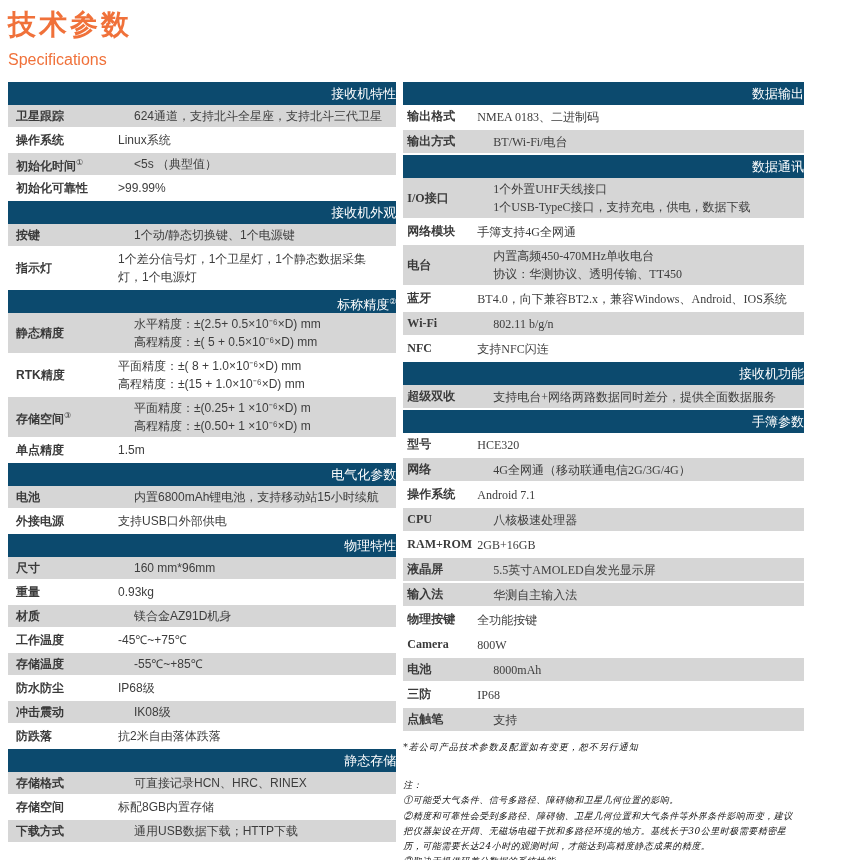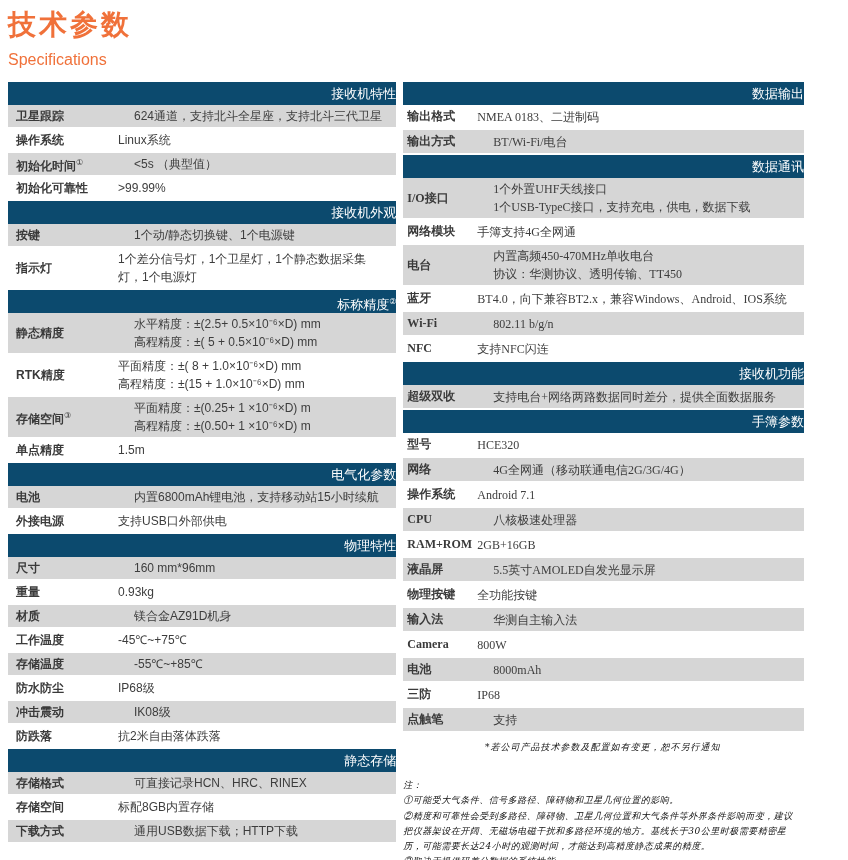--- a/index.html
+++ b/index.html
@@ -33,21 +33,21 @@
     font-size:12px; color:#3a3a3a; line-height:15px;
   }
   .col-right .row-label { flex:0 0 74px; padding-left:4px; }
   .row-label sup { font-size:8px; font-weight:normal; }
   .row-value {
     flex:1; font-size:12px; color:#3d3d3d; line-height:18px;
     padding:2px 2px 2px 0; white-space:pre-wrap;
   }
   .notes { margin-top:8px; padding-right:2px; }
   .disclaimer {
-    text-align:center; font-family:"DejaVu Serif", serif; font-style:italic;
+    text-align:left; font-family:"DejaVu Serif", serif; font-style:italic;
     font-size:9px; color:#111; letter-spacing:1px;
   }
   .footnote-list {
     margin-top:24px; font-family:"DejaVu Serif", serif; font-style:italic;
     font-size:9px; color:#111; line-height:1.7; letter-spacing:0.5px;
   }
 </style>
 </head>
 <body>
 
@@ -222,27 +222,27 @@
             <div class="row-value">八核极速处理器</div>
           </div>
           <div class="spec-row">
             <div class="row-label"><span>RAM+ROM</span></div>
             <div class="row-value">2GB+16GB</div>
           </div>
           <div class="spec-row shaded">
             <div class="row-label"><span>液晶屏</span></div>
             <div class="row-value">5.5英寸AMOLED自发光显示屏</div>
           </div>
+          <div class="spec-row shaded">
+            <div class="row-label"><span>输入法</span></div>
+            <div class="row-value">华测自主输入法</div>
+          </div>
           <div class="spec-row">
             <div class="row-label"><span>物理按键</span></div>
             <div class="row-value">全功能按键</div>
-          </div>
-          <div class="spec-row shaded">
-            <div class="row-label"><span>输入法</span></div>
-            <div class="row-value">华测自主输入法</div>
           </div>
           <div class="spec-row">
             <div class="row-label"><span>Camera</span></div>
             <div class="row-value">800W</div>
           </div>
           <div class="spec-row shaded">
             <div class="row-label"><span>电池</span></div>
             <div class="row-value">8000mAh</div>
           </div>
           <div class="spec-row">

